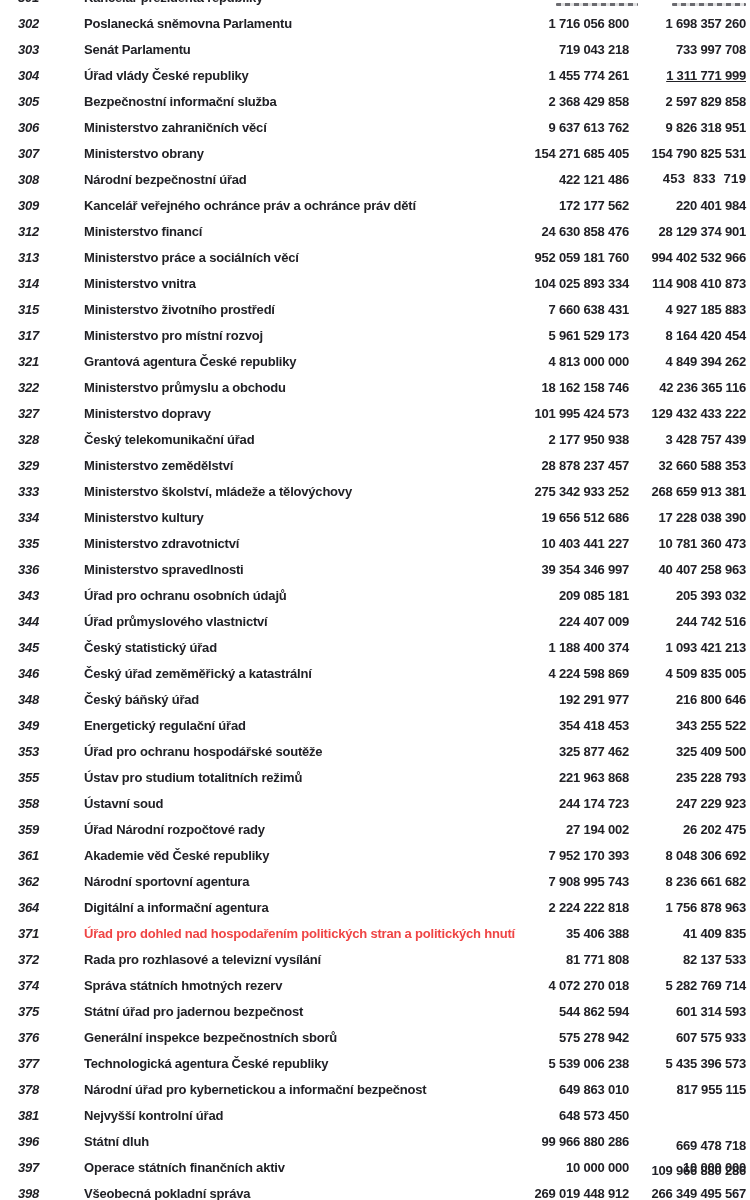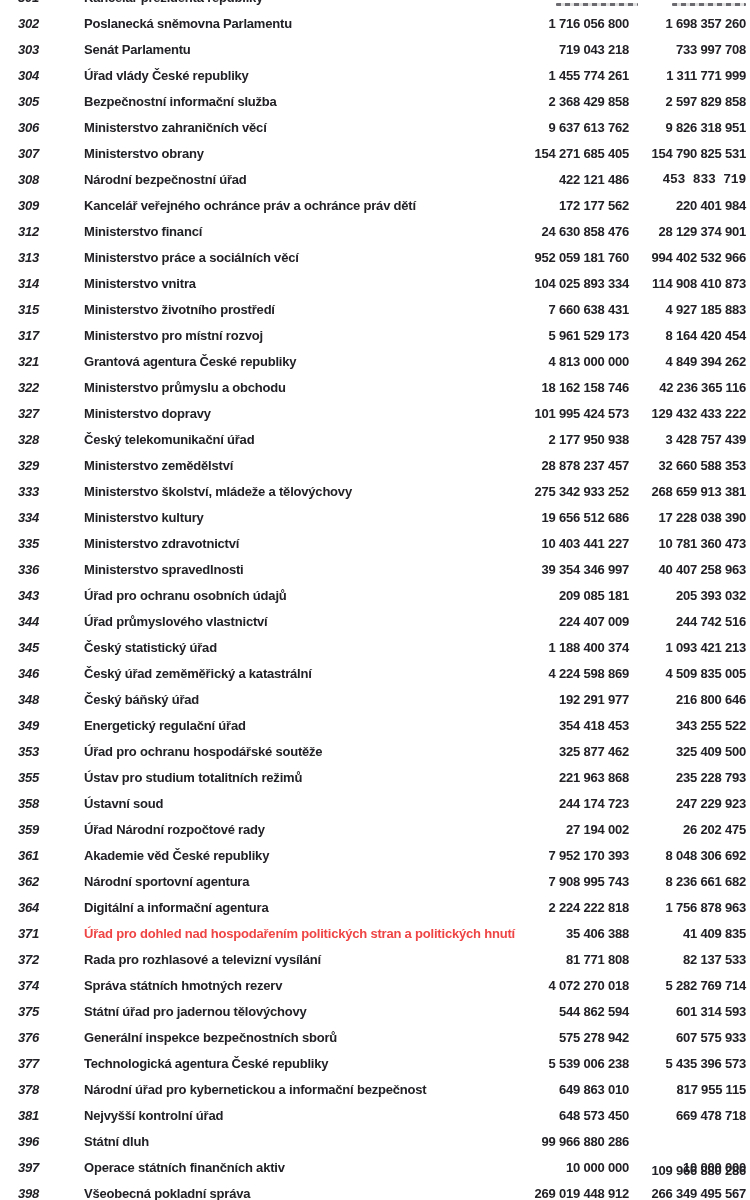--- a/index.html
+++ b/index.html
@@ -81,21 +81,21 @@
     <span class="cell code" style="color: rgb(33, 33, 38);">303</span>
     <span class="cell name" style="color: rgb(33, 33, 38);">Senát Parlamentu</span>
     <span class="cell v1" style="color: rgb(33, 33, 38);">719 043 218</span>
     <span class="cell v2" style="color: rgb(33, 33, 38);">733 997 708</span>
   </div>
 
   <div class="row">
     <span class="cell code" style="color: rgb(33, 33, 38);">304</span>
     <span class="cell name" style="color: rgb(33, 33, 38);">Úřad vlády České republiky</span>
     <span class="cell v1" style="color: rgb(33, 33, 38);">1 455 774 261</span>
-    <span class="cell v2" style="color: rgb(33, 33, 38);">1 311 771 999</span>
+    <span class="cell v2" style="color: rgb(33, 33, 38); text-decoration: underline;">1 311 771 999</span>
   </div>
 
   <div class="row">
     <span class="cell code" style="color: rgb(33, 33, 38);">305</span>
     <span class="cell name" style="color: rgb(33, 33, 38);">Bezpečnostní informační služba</span>
     <span class="cell v1" style="color: rgb(33, 33, 38);">2 368 429 858</span>
     <span class="cell v2" style="color: rgb(33, 33, 38);">2 597 829 858</span>
   </div>
 
   <div class="row">
@@ -331,21 +331,21 @@
 
   <div class="row">
     <span class="cell code" style="color: rgb(33, 33, 38);">374</span>
     <span class="cell name" style="color: rgb(33, 33, 38);">Správa státních hmotných rezerv</span>
     <span class="cell v1" style="color: rgb(33, 33, 38);">4 072 270 018</span>
     <span class="cell v2" style="color: rgb(33, 33, 38);">5 282 769 714</span>
   </div>
 
   <div class="row">
     <span class="cell code" style="color: rgb(33, 33, 38);">375</span>
-    <span class="cell name" style="color: rgb(33, 33, 38);">Státní úřad pro jadernou tělovýchovy</span>
+    <span class="cell name" style="color: rgb(33, 33, 38);">Státní úřad pro jadernou bezpečnost</span>
     <span class="cell v1" style="color: rgb(33, 33, 38);">544 862 594</span>
     <span class="cell v2" style="color: rgb(33, 33, 38);">601 314 593</span>
   </div>
 
   <div class="row">
     <span class="cell code" style="color: rgb(33, 33, 38);">376</span>
     <span class="cell name" style="color: rgb(33, 33, 38);">Generální inspekce bezpečnostních sborů</span>
     <span class="cell v1" style="color: rgb(33, 33, 38);">575 278 942</span>
     <span class="cell v2" style="color: rgb(33, 33, 38);">607 575 933</span>
   </div>
@@ -361,21 +361,21 @@
     <span class="cell code" style="color: rgb(33, 33, 38);">378</span>
     <span class="cell name" style="color: rgb(33, 33, 38);">Národní úřad pro kybernetickou a informační bezpečnost</span>
     <span class="cell v1" style="color: rgb(33, 33, 38);">649 863 010</span>
     <span class="cell v2" style="color: rgb(33, 33, 38);">817 955 115</span>
   </div>
 
   <div class="row">
     <span class="cell code" style="color: rgb(33, 33, 38);">381</span>
     <span class="cell name" style="color: rgb(33, 33, 38);">Nejvyšší kontrolní úřad</span>
     <span class="cell v1" style="color: rgb(33, 33, 38);">648 573 450</span>
-    <span class="cell v2" style="color: rgb(33, 33, 38);">669 478 718</span>
+    <span class="cell v2" style="color: rgb(33, 33, 38); margin-top: 30px;">669 478 718</span>
   </div>
 
   <div class="row">
     <span class="cell code" style="color: rgb(33, 33, 38);">396</span>
     <span class="cell name" style="color: rgb(33, 33, 38);">Státní dluh</span>
     <span class="cell v1" style="color: rgb(33, 33, 38);">99 966 880 286</span>
     <span class="cell v2" style="color: rgb(33, 33, 38); margin-top: 29px;">109 966 880 286</span>
   </div>
 
   <div class="row">

